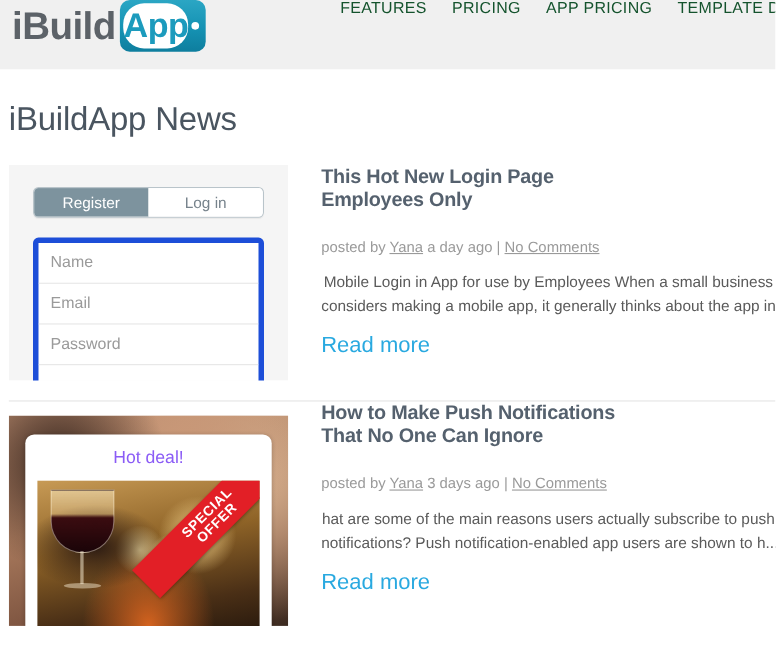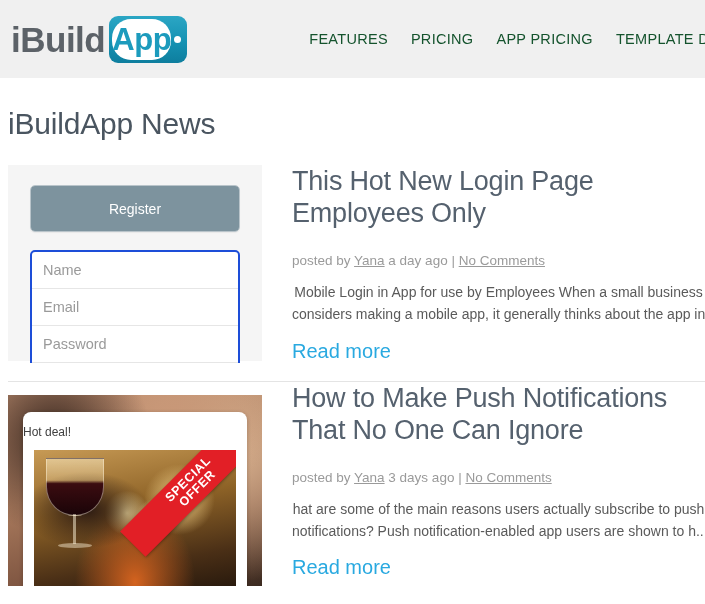--- a/index.html
+++ b/index.html
@@ -6,24 +6,24 @@
   html, body {
     width: 705px; height: 604px;
     background: #ffffff;
     font-family: "Liberation Sans", sans-serif;
     overflow: hidden;
   }
 
   
   .site-header {
     position: relative;
-    height: 78px;
+    height: 63px;
     background: #f0f0f0;
     display: flex;
-    align-items: center;
+    align-items: flex-start;
     overflow: hidden;
   }
   .logo {
     display: flex;
     align-items: center;
     margin-left: 11px;
     height: 46px;
   }
   .logo-ibuild {
     font-size: 35px;
@@ -113,21 +113,21 @@
   }
 
   
   .thumb-form {
     height: 196px;
     background: #f5f5f5;
     padding: 20px 22px 0 22px;
   }
   .seg-tabs {
     display: flex;
-    height: 47px;
+    height: 28px;
     border: 1px solid #b9c4ca;
     border-radius: 5px;
     overflow: hidden;
     box-shadow: 0 1px 1px rgba(0,0,0,.05);
   }
   .seg-tab {
     flex: 1;
     display: flex;
     align-items: center;
     justify-content: center;
@@ -138,21 +138,21 @@
     background: #7d939e;
     color: #ffffff;
   }
   .seg-tab.inactive {
     background: #ffffff;
     color: #77838c;
   }
   .field-stack {
     margin-top: 18px;
     background: #ffffff;
-    border: 2px solid #1d4ed8;
+    border: 5px solid #1d4ed8;
     border-radius: 5px;
     overflow: hidden;
   }
   .field-row {
     height: 37px;
     display: flex;
     align-items: center;
     padding-left: 11px;
     font-size: 14.5px;
     color: #9a9a9a;
@@ -173,23 +173,23 @@
   }
   .deal-card {
     position: absolute;
     left: 15px; top: 17px; right: 15px; bottom: -40px;
     background: #ffffff;
     border-radius: 8px 8px 0 0;
     box-shadow: 0 1px 4px rgba(0,0,0,.22);
     overflow: hidden;
   }
   .deal-title {
-    text-align: left;
-    font-size: 12px;
-    color: #404040;
+    text-align: center;
+    font-size: 16px;
+    color: #8b5cf6;
     padding: 13px 0 11px 0;
   }
   .deal-photo {
     position: relative;
     margin: 0 11px;
     height: 150px;
     overflow: hidden;
     background:
       radial-gradient(ellipse at 26% 40%, #2b1a12 0%, rgba(43,26,18,0) 30%),
       radial-gradient(circle at 46% 42%, #ffe9a8 0%, rgba(255,233,168,0) 16%),
@@ -246,22 +246,22 @@
 
   
   .article-body {
     flex: 1;
     padding-left: 30px;
     padding-right: 0;
     min-width: 0;
     overflow: hidden;
   }
   .article-title {
-    font-size: 27px;
-    font-weight: normal;
+    font-size: 18px;
+    font-weight: bold;
     color: #55616e;
     line-height: 1.19;
     letter-spacing: -0.2px;
     white-space: nowrap;
     cursor: pointer;
   }
   .article-title .tline { display: block; }
   .article-meta {
     margin-top: 24px;
     font-size: 13.5px;
@@ -313,20 +313,21 @@
 
 <h1 class="page-title">iBuildApp News</h1>
 
 <div class="article-list">
 
   <div class="article">
     <div class="thumb">
       <div class="thumb-form">
         <div class="seg-tabs">
           <div class="seg-tab active">Register</div>
+          <div class="seg-tab inactive">Log in</div>
         </div>
         <div class="field-stack">
           <div class="field-row">Name</div>
           <div class="field-row">Email</div>
           <div class="field-row">Password</div>
           <div class="field-row"></div>
         </div>
       </div>
     </div>
 

